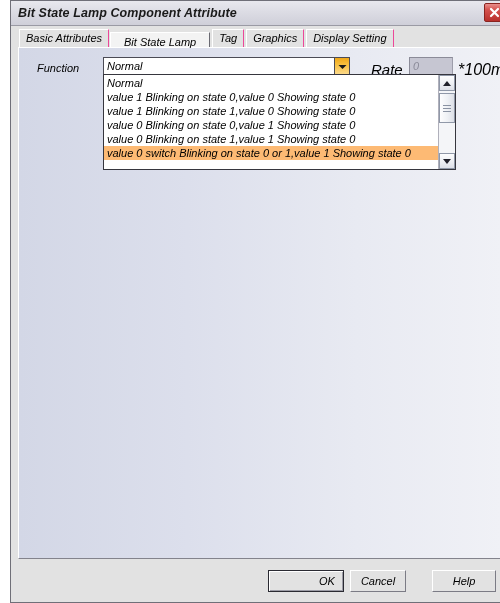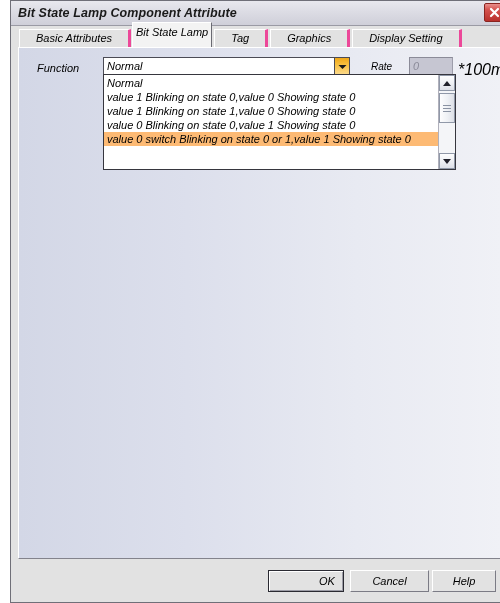--- a/index.html
+++ b/index.html
@@ -72,40 +72,40 @@
     height: 21px;
     background: #e2e2e2;
     padding-left: 8px;
     display: flex;
     align-items: flex-end;
   }
   .tab {
     box-sizing: border-box;
     height: 18px;
     line-height: 16px;
-    padding: 0 16px;
+    padding: 0 6px;
     margin-right: 2px;
     font-size: 11px;
     background: #e2e2e2;
     border-left: 1px solid #ffffff;
     border-top: 1px solid #ffffff;
-    border-right: 3px solid #ec4899;
+    border-right: 1px solid #ec4899;
     border-bottom: none;
     color: #000;
     white-space: nowrap;
     cursor: default;
   }
   .tab.active {
-    height: 25px;
+    height: 15px;
     line-height: 19px;
     background: #f3f3f3;
     position: relative;
     z-index: 3;
     margin: 0 2px 0 -1px;
-    padding: 0 3px;
+    padding: 0 13px;
     border-right: 1px solid #6a6a72;
   }
 
   
   #tabpage {
     position: relative;
     margin: 0 7px;
     flex: 1 1 auto;
     box-sizing: border-box;
     background: linear-gradient(to right, #d3d7e6 0%, #dcdfec 35%, #e8eaf2 70%, #f0f1f6 100%);
@@ -161,21 +161,21 @@
     align-items: center;
     justify-content: center;
     cursor: pointer;
   }
 
   
   #rate-label {
     position: absolute;
     left: 352px;
     top: 13px;
-    font-size: 10px;
+    font-size: 15px;
     color: #000;
   }
   #rate-input {
     position: absolute;
     left: 390px;
     top: 9px;
     width: 44px;
     height: 19px;
     box-sizing: border-box;
     background: #c6c6d2;
@@ -301,21 +301,21 @@
     line-height: 20px;
     cursor: pointer;
   }
   #btn-ok {
     left: 257px;
     width: 76px;
     border: 1px solid #2a2a32;
     box-shadow: inset 1px 1px 0 #ffffff, inset -1px -1px 0 #9c9ca6;
     padding-left: 42px;
   }
-  #btn-cancel { left: 339px; width: 79px; }
+  #btn-cancel { left: 339px; width: 56px; }
   #btn-help   { left: 421px; width: 64px; }
 </style>
 </head>
 <body>
 
 <div id="dialog">
 
   <div id="titlebar">
     <div id="title-text">Bit State Lamp Component Attribute</div>
     <div id="close-btn">
@@ -349,20 +349,21 @@
     <div id="rate-label">Rate</div>
     <div id="rate-input">0</div>
     <div id="rate-unit">*100ms</div>
 
     <div id="dropdown-list">
       <div id="list-items">
         <div class="list-item">Normal</div>
         <div class="list-item">value 1 Blinking on state 0,value 0 Showing state 0</div>
         <div class="list-item">value 1 Blinking on state 1,value 0 Showing state 0</div>
         <div class="list-item">value 0 Blinking on state 0,value 1 Showing state 0</div>
+        <div class="list-item">value 0 Blinking on state 1,value 1 Showing state 0</div>
         <div class="list-item selected">value 0 switch Blinking on state 0 or 1,value 1 Showing state 0</div>
       </div>
 
       <div id="list-scrollbar">
         <div class="sb-btn">
           <svg width="8" height="5" viewBox="0 0 8 5" aria-hidden="true">
             <path d="M4 0 L8 5 L0 5 Z" fill="#20202a"></path>
           </svg>
         </div>
         <div id="sb-track">

